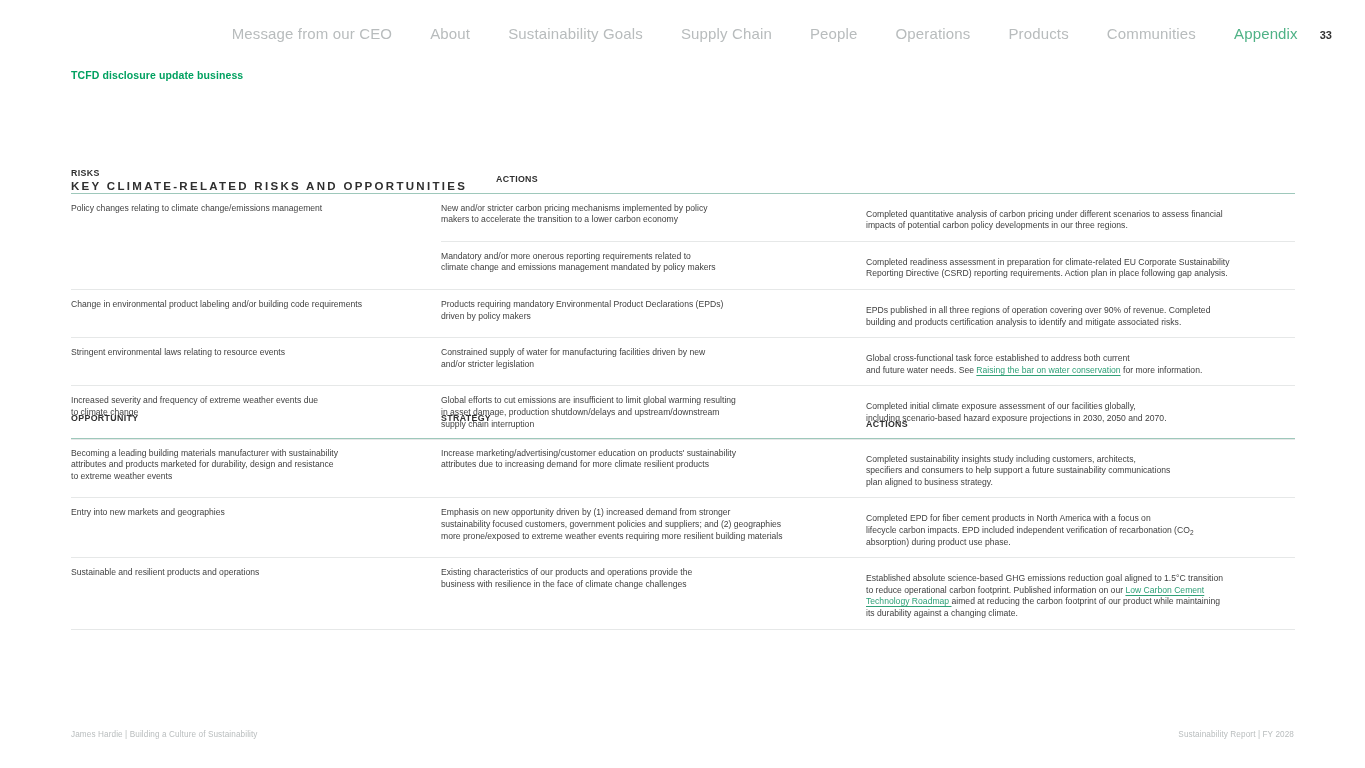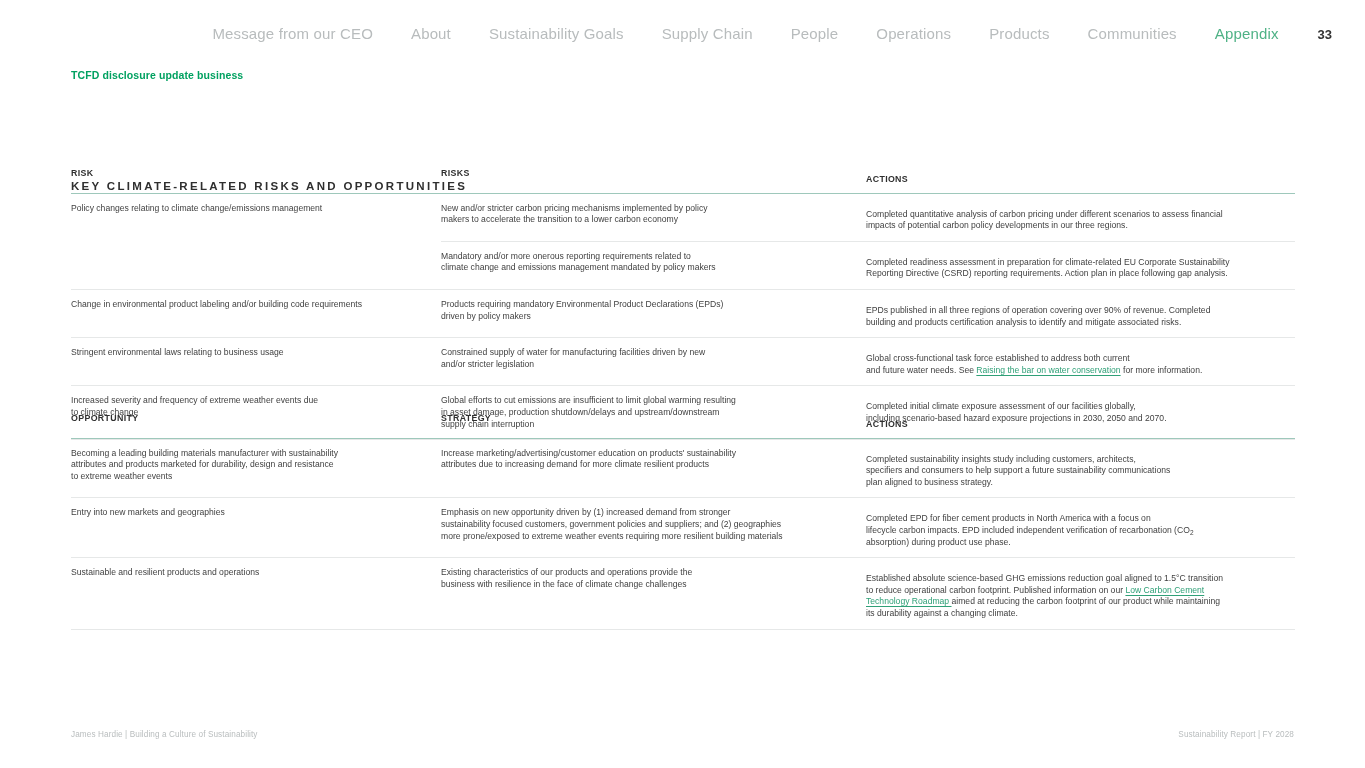--- a/index.html
+++ b/index.html
@@ -29,24 +29,24 @@
   .nav-item {
     font-size: 15px;
     color: #b8bcbd;
     letter-spacing: 0.15px;
     white-space: nowrap;
     padding: 0 19px;
     line-height: 12px;
   }
   .nav-item.active { color: #4fb286; }
   .page-num {
-    font-size: 13px;
+    font-size: 11px;
     font-weight: bold;
     color: #333333;
-    margin-left: 20px;
+    margin-left: 3px;
     line-height: 12px;
   }
 
   
   .kicker {
     position: absolute;
     left: 71px; top: 69px;
     font-size: 10.5px;
     font-weight: bold;
     color: #00a160;
@@ -151,21 +151,20 @@
         <span class="nav-item active">Appendix</span>
       </div>
     <span class="page-num">33</span>
   </nav>
 
   <div class="kicker">TCFD disclosure update business</div>
   <h1 class="main-title">KEY CLIMATE-RELATED RISKS AND OPPORTUNITIES</h1>
 
   <section class="tbl risks">
     <div class="row hrow">
-      <div class="cell c1">RISK</div>
       <div class="cell c2">RISKS</div>
       <div class="cell c3">ACTIONS</div>
     </div>
     <div class="hrule"></div>
     <div id="risks-body">
         <div class="row brow">
           <div class="cell c1">Policy changes relating to climate change/emissions management</div>
           <div class="cell c2">New and/or stricter carbon pricing mechanisms implemented by policy<br>makers to accelerate the transition to a lower carbon economy</div>
           <div class="cell c3">Completed quantitative analysis of carbon pricing under different scenarios to assess financial<br>impacts of potential carbon policy developments in our three regions.</div>
         </div>
@@ -176,21 +175,21 @@
           <div class="cell c3">Completed readiness assessment in preparation for climate-related EU Corporate Sustainability<br>Reporting Directive (CSRD) reporting requirements. Action plan in place following gap analysis.</div>
         </div>
         <div class="rule"></div>
         <div class="row brow">
           <div class="cell c1">Change in environmental product labeling and/or building code requirements</div>
           <div class="cell c2">Products requiring mandatory Environmental Product Declarations (EPDs)<br>driven by policy makers</div>
           <div class="cell c3">EPDs published in all three regions of operation covering over 90% of revenue. Completed<br>building and products certification analysis to identify and mitigate associated risks.</div>
         </div>
         <div class="rule"></div>
         <div class="row brow">
-          <div class="cell c1">Stringent environmental laws relating to business usage</div>
+          <div class="cell c1">Stringent environmental laws relating to resource events</div>
           <div class="cell c2">Constrained supply of water for manufacturing facilities driven by new<br>and/or stricter legislation</div>
           <div class="cell c3">Global cross-functional task force established to address both current<br>and future water needs. See <a class="ilink">Raising the bar on water conservation</a> for more information.</div>
         </div>
         <div class="rule"></div>
         <div class="row brow">
           <div class="cell c1">Increased severity and frequency of extreme weather events due<br>to climate change</div>
           <div class="cell c2">Global efforts to cut emissions are insufficient to limit global warming resulting<br>in asset damage, production shutdown/delays and upstream/downstream<br>supply chain interruption</div>
           <div class="cell c3">Completed initial climate exposure assessment of our facilities globally,<br>including scenario-based hazard exposure projections in 2030, 2050 and 2070.</div>
         </div>
         <div class="rule"></div>

